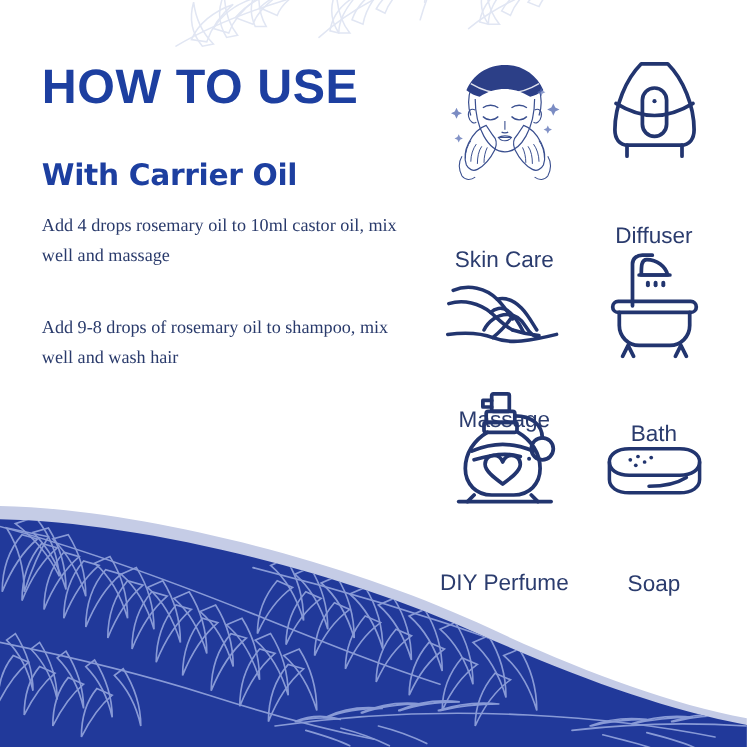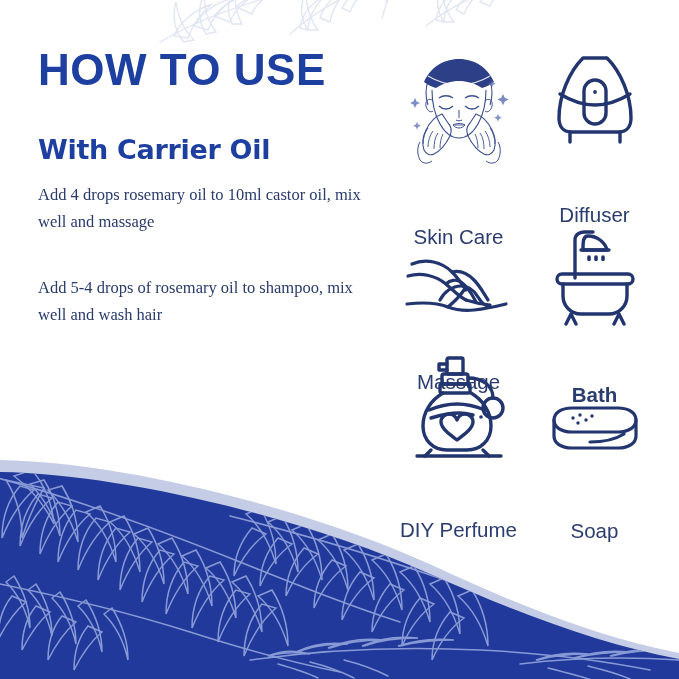--- a/index.html
+++ b/index.html
@@ -39,21 +39,21 @@
     bottom: 0;
     width: 679px;
     height: 225px;
     pointer-events: none;
   }
 
   
   .left-col {
     position: absolute;
     left: 38px;
-    top: 48px;
+    top: 58px;
     width: 340px;
   }
   .main-title {
     font-family: "Liberation Sans", sans-serif;
     font-weight: bold;
     font-size: 44px;
     line-height: 1.0;
     letter-spacing: 0.5px;
     color: #1d3fa0;
     margin: 0 0 42px 0;
@@ -109,21 +109,21 @@
   }
   .cell-skin .icon-art   { height: 118px; }
   .cell-diff .icon-art   { height: 118px; }
   .cell-mass .icon-art   { height: 72px;  margin-top: 28px; }
   .cell-bath .icon-art   { height: 96px;  margin-top: 6px; }
   .cell-soap .icon-art   { height: 58px;  margin-top: 10px; }
   .cell-perf .icon-art   { height: 108px; margin-top: -38px; }
   .cell-skin .icon-label,
   .cell-diff .icon-label { margin-top: 13px; }
   .cell-mass .icon-label { margin-top: 4px; }
-  .cell-bath .icon-label { margin-top: 15px; font-weight: bold; }
+  .cell-bath .icon-label { margin-top: 15px; }
   .cell-soap .icon-label { margin-top: 15px; }
   .cell-perf .icon-label { margin-top: 12px; }
 </style>
 </head>
 <body>
 
 <div id="canvas">
 
   <svg class="top-deco" viewBox="0 0 420 70" fill="none">
     <g stroke="#e1e6f3" stroke-width="1.4" fill="none" stroke-linecap="round">
@@ -152,21 +152,21 @@
     </g>
   </svg>
 
   <div class="left-col">
 
     <h1 class="main-title">HOW TO USE</h1>
 
     <h2 class="sub-head">With Carrier Oil</h2>
     <p class="body-text">Add 4 drops rosemary oil to 10ml castor oil, mix well and massage</p>
 
-    <p class="body-text last">Add 5-4 drops of rosemary oil to shampoo, mix well and wash hair</p>
+    <p class="body-text last">Add 9-8 drops of rosemary oil to shampoo, mix well and wash hair</p>
   </div>
 
   <div class="icon-grid">
 
     <div class="icon-cell cell-skin">
       <div class="icon-art">
         <svg width="106" height="118" viewBox="0 0 106 118" fill="none">
 
           <path d="M53 9 C32 9 20 24 20 41 C20 46 21 50 22 53" stroke="#3a4f8f" stroke-width="1.1" fill="none"></path>
           <path d="M53 9 C74 9 86 24 86 41 C86 46 85 50 84 53" stroke="#3a4f8f" stroke-width="1.1" fill="none"></path>

